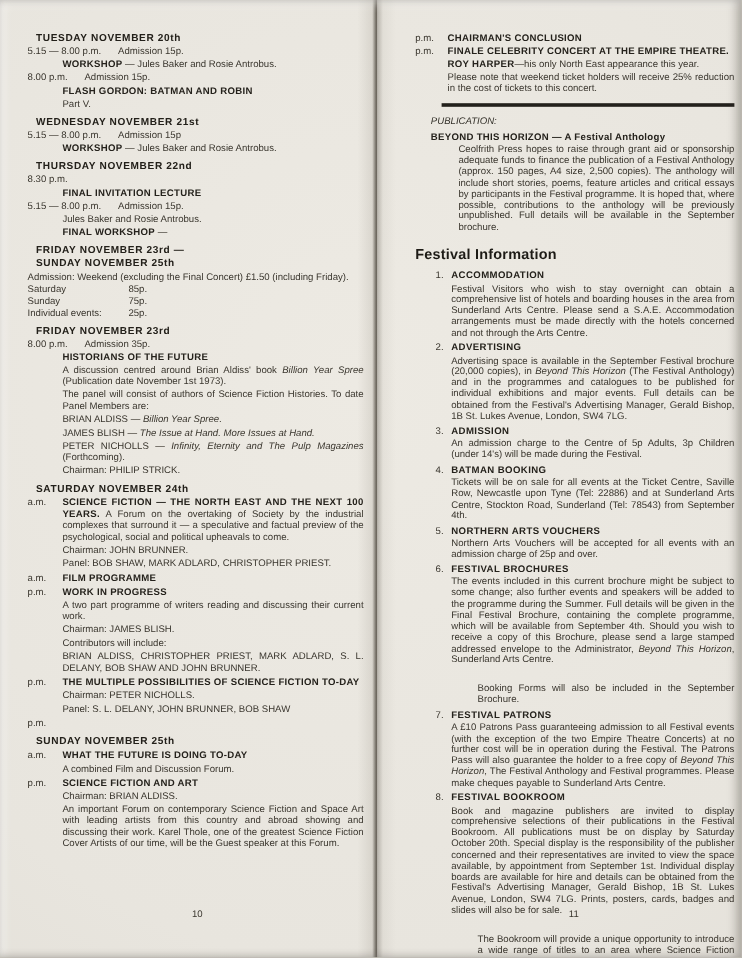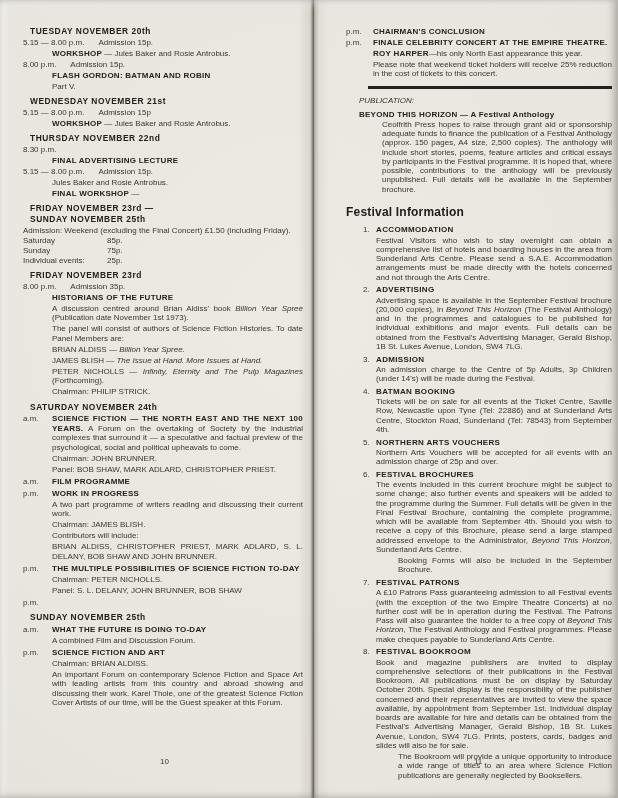--- a/index.html
+++ b/index.html
@@ -43,21 +43,21 @@
   .pub-body{margin-left:36px;text-align:justify;margin-top:1px;}
   .info-heading{
     font-size:12px;font-weight:700;color:#1d1b16;margin:8px 0 3px 0;
     letter-spacing:.2px;line-height:20px;
   }
   .section{margin-top:3.5px;}
   .sec-head{display:flex;}
   .sec-num{width:13px;margin-left:17px;flex:none;}
   .sec-title{font-weight:700;color:#25221c;letter-spacing:.35px;}
   .sec-para{margin-left:30px;text-align:justify;margin-top:1px;}
-  .sec-para + .sec-para{margin-top:2px;padding-left:22px;}
+  .sec-para + .sec-para{margin-top:15px;padding-left:22px;}
   .pageno{position:absolute;top:757px;font-size:8px;color:#3a362e;}
   #pn-left{left:160px;}
   #pn-right{left:474px;}
 </style>
 </head>
 <body>
 
 <div class="sheet">
   <div class="lpage">
     <div id="left-blocks">
@@ -65,21 +65,21 @@
         <div class="time"><span>5.15 — 8.00 p.m.</span><span class="note">Admission 15p.</span></div>
         <div class="para"><span class="b ">WORKSHOP</span><span> — Jules Baker and Rosie Antrobus.</span></div>
         <div class="time"><span>8.00 p.m.</span><span class="note">Admission 15p.</span></div>
         <div class="para"><span class="b ">FLASH GORDON:  BATMAN AND ROBIN</span></div>
         <div class="para"><span>Part V.</span></div>
         <div class="day">WEDNESDAY NOVEMBER 21st</div>
         <div class="time"><span>5.15 — 8.00 p.m.</span><span class="note">Admission 15p</span></div>
         <div class="para"><span class="b ">WORKSHOP</span><span> — Jules Baker and Rosie Antrobus.</span></div>
         <div class="day">THURSDAY NOVEMBER 22nd</div>
         <div class="time"><span>8.30 p.m.</span></div>
-        <div class="para"><span class="b ">FINAL ADVERTISING LECTURE</span></div>
+        <div class="para"><span class="b ">FINAL INVITATION LECTURE</span></div>
         <div class="time"><span>5.15 — 8.00 p.m.</span><span class="note">Admission 15p.</span></div>
         <div class="para"><span>Jules Baker and Rosie Antrobus.</span></div>
         <div class="para"><span class="b ">FINAL WORKSHOP</span><span> —</span></div>
         <div class="day">FRIDAY NOVEMBER 23rd —</div>
         <div class="day tight">SUNDAY NOVEMBER 25th</div>
         <div class="flush"><span>Admission: Weekend (excluding the Final Concert) £1.50 (including Friday).</span></div>
         <div class="fee">
           <span class="fname">Saturday</span>
           <span>85p.</span>
         </div>

